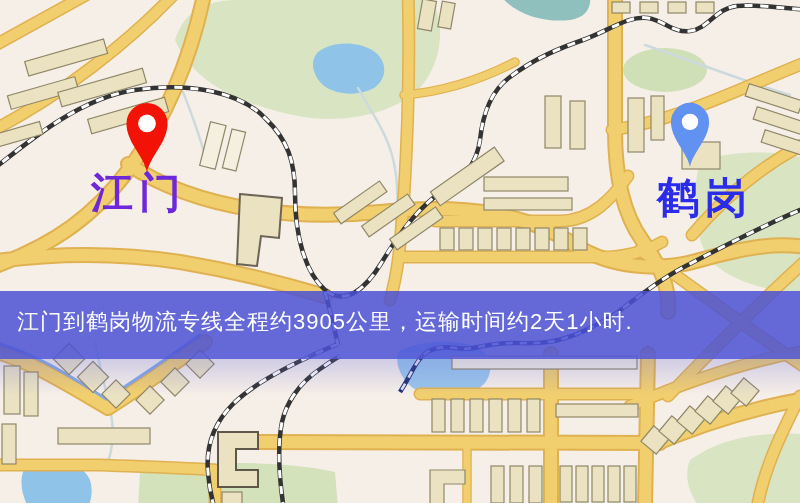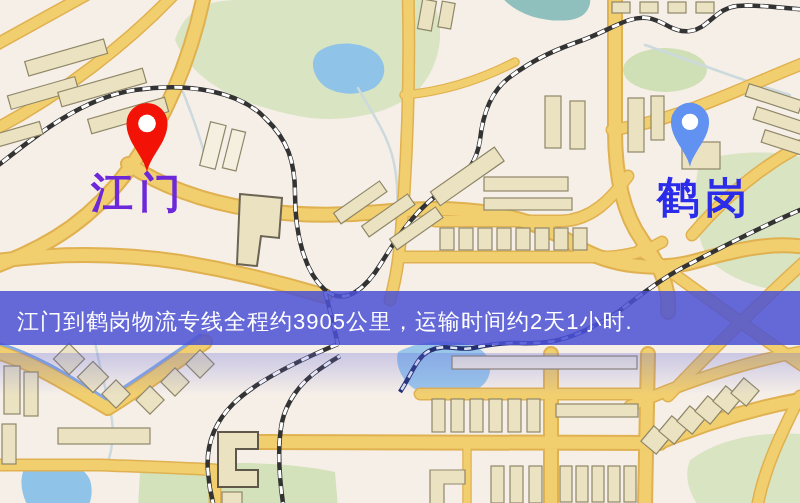--- a/index.html
+++ b/index.html
@@ -11,21 +11,21 @@
   .map-svg{position:absolute;left:0;top:0;width:800px;height:503px;display:block;}
   .pin{position:absolute;display:block;}
   .pin-origin{left:119px;top:99px;width:56px;height:75px;}
   .pin-dest{left:664px;top:99px;width:52px;height:70px;}
   .place-label{
     position:absolute;font-weight:bold;font-size:42px;line-height:1;
     letter-spacing:6px;white-space:nowrap;
   }
   .label-origin{left:91px;top:172px;}
   .label-dest{left:641px;top:177px;margin-left:16px;}
-  .banner{position:absolute;left:0;top:291px;width:800px;height:54px;}
+  .banner{position:absolute;left:0;top:291px;width:800px;height:68px;}
   .banner-bg{position:absolute;inset:0;opacity:0.85;}
   .banner-text{
     position:absolute;left:17px;top:0;height:62px;display:flex;align-items:center;
     font-size:22px;letter-spacing:1px;white-space:nowrap;
   }
   .banner-shadow{
     position:absolute;left:0;top:353px;width:800px;height:42px;pointer-events:none;
     background:linear-gradient(rgba(100,105,220,0.30),rgba(100,105,220,0));
   }
 </style>

